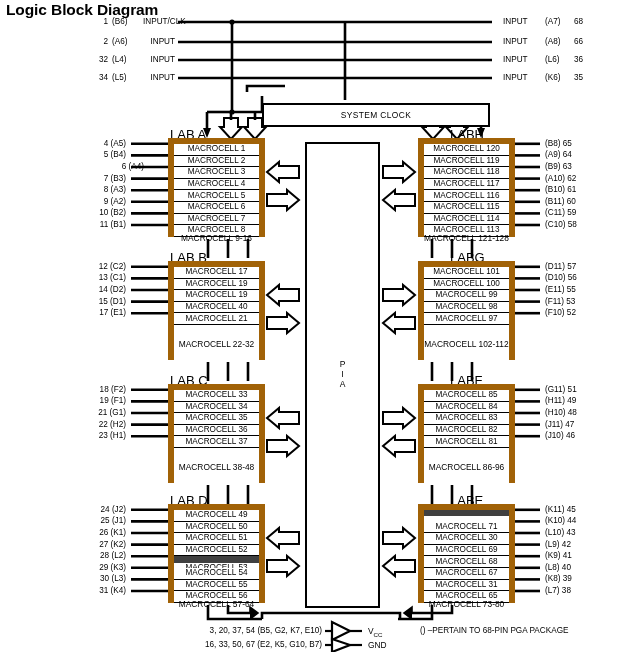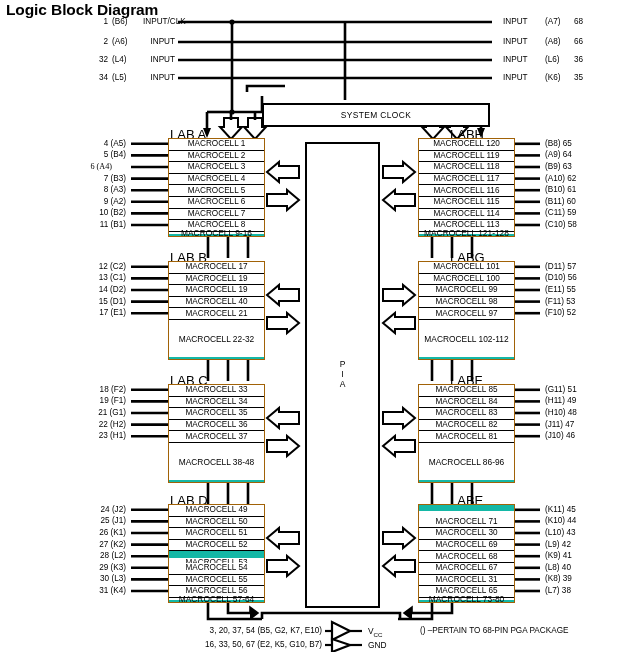--- a/index.html
+++ b/index.html
@@ -23,22 +23,22 @@
 
   
   .pinL { position: absolute; font-size: 8.2px; white-space: nowrap;
           text-align: right; line-height: 1; }
   .pinR { position: absolute; font-size: 8.2px; white-space: nowrap;
           text-align: left; line-height: 1; }
 
   
   .lab {
     position: absolute;
-    border: 1px solid #a16207;
-    background: #14b8a6;
+    border: 6px solid #a16207;
+    background: #404040;
   }
   .mc {
     position: absolute; left: 0; width: 100%;
     border-bottom: 1px solid #000;
     font-size: 8.2px;
     text-align: center;
     line-height: 1;
     display: flex; align-items: center; justify-content: center;
     background: #fff;
   }
@@ -295,21 +295,21 @@
         <div class="mc" style="top: 23.2px; height: 11.6px;">MACROCELL 3</div>
         <div class="mc" style="top: 34.8px; height: 11.6px;">MACROCELL 4</div>
         <div class="mc" style="top: 46.4px; height: 11.6px;">MACROCELL 5</div>
         <div class="mc" style="top: 58px; height: 11.6px;">MACROCELL 6</div>
         <div class="mc" style="top: 69.6px; height: 11.6px;">MACROCELL 7</div>
         <div class="mc" style="top: 81.2px; height: 11.6px;">MACROCELL 8</div>
         <div class="mcBig" style="top: 92.8px; height: 2.2px;">MACROCELL 9-16</div>
       </div>
       <div class="pinL" style="top: 139.8px; left: 58px; width: 68px;">4 (A5)</div>
       <div class="pinL" style="top: 151.4px; left: 58px; width: 68px;">5 (B4)</div>
-      <div class="pinL" style="top: 163px; left: 44px; width: 68px; font-family: Liberation Serif, serif;">6 (A4)</div>
+      <div class="pinL" style="top: 163px; left: 76px; width: 68px;">6 (A4)</div>
       <div class="pinL" style="top: 174.6px; left: 58px; width: 68px;">7 (B3)</div>
       <div class="pinL" style="top: 186.2px; left: 58px; width: 68px;">8 (A3)</div>
       <div class="pinL" style="top: 197.8px; left: 58px; width: 68px;">9 (A2)</div>
       <div class="pinL" style="top: 209.4px; left: 58px; width: 68px;">10 (B2)</div>
       <div class="pinL" style="top: 221px; left: 58px; width: 68px;">11 (B1)</div>
       <div class="labname" style="left: 170px; top: 250px;">LAB B</div>
       <div class="lab" style="left: 168px; top: 261px; width: 97px; height: 99px;">
         <div class="mc" style="top: 0px; height: 11.6px;">MACROCELL 17</div>
         <div class="mc" style="top: 11.6px; height: 11.6px;">MACROCELL 19</div>
         <div class="mc" style="top: 23.2px; height: 11.6px;">MACROCELL 19</div>

